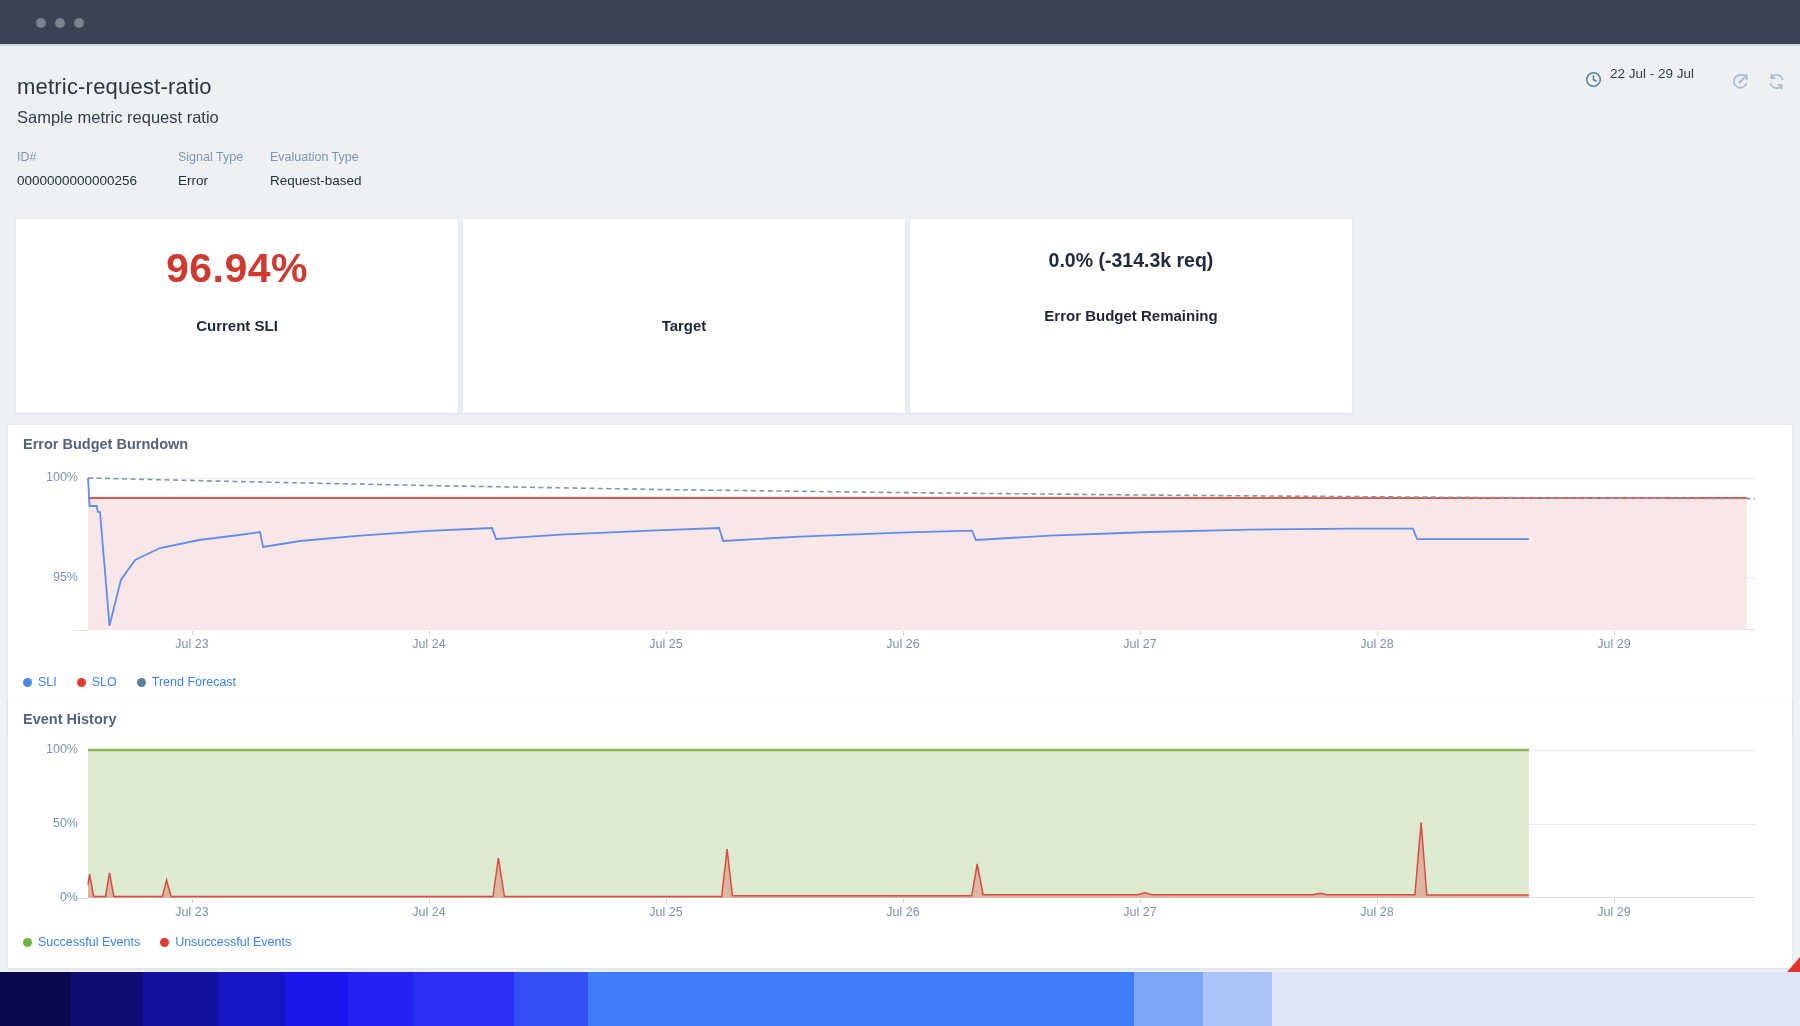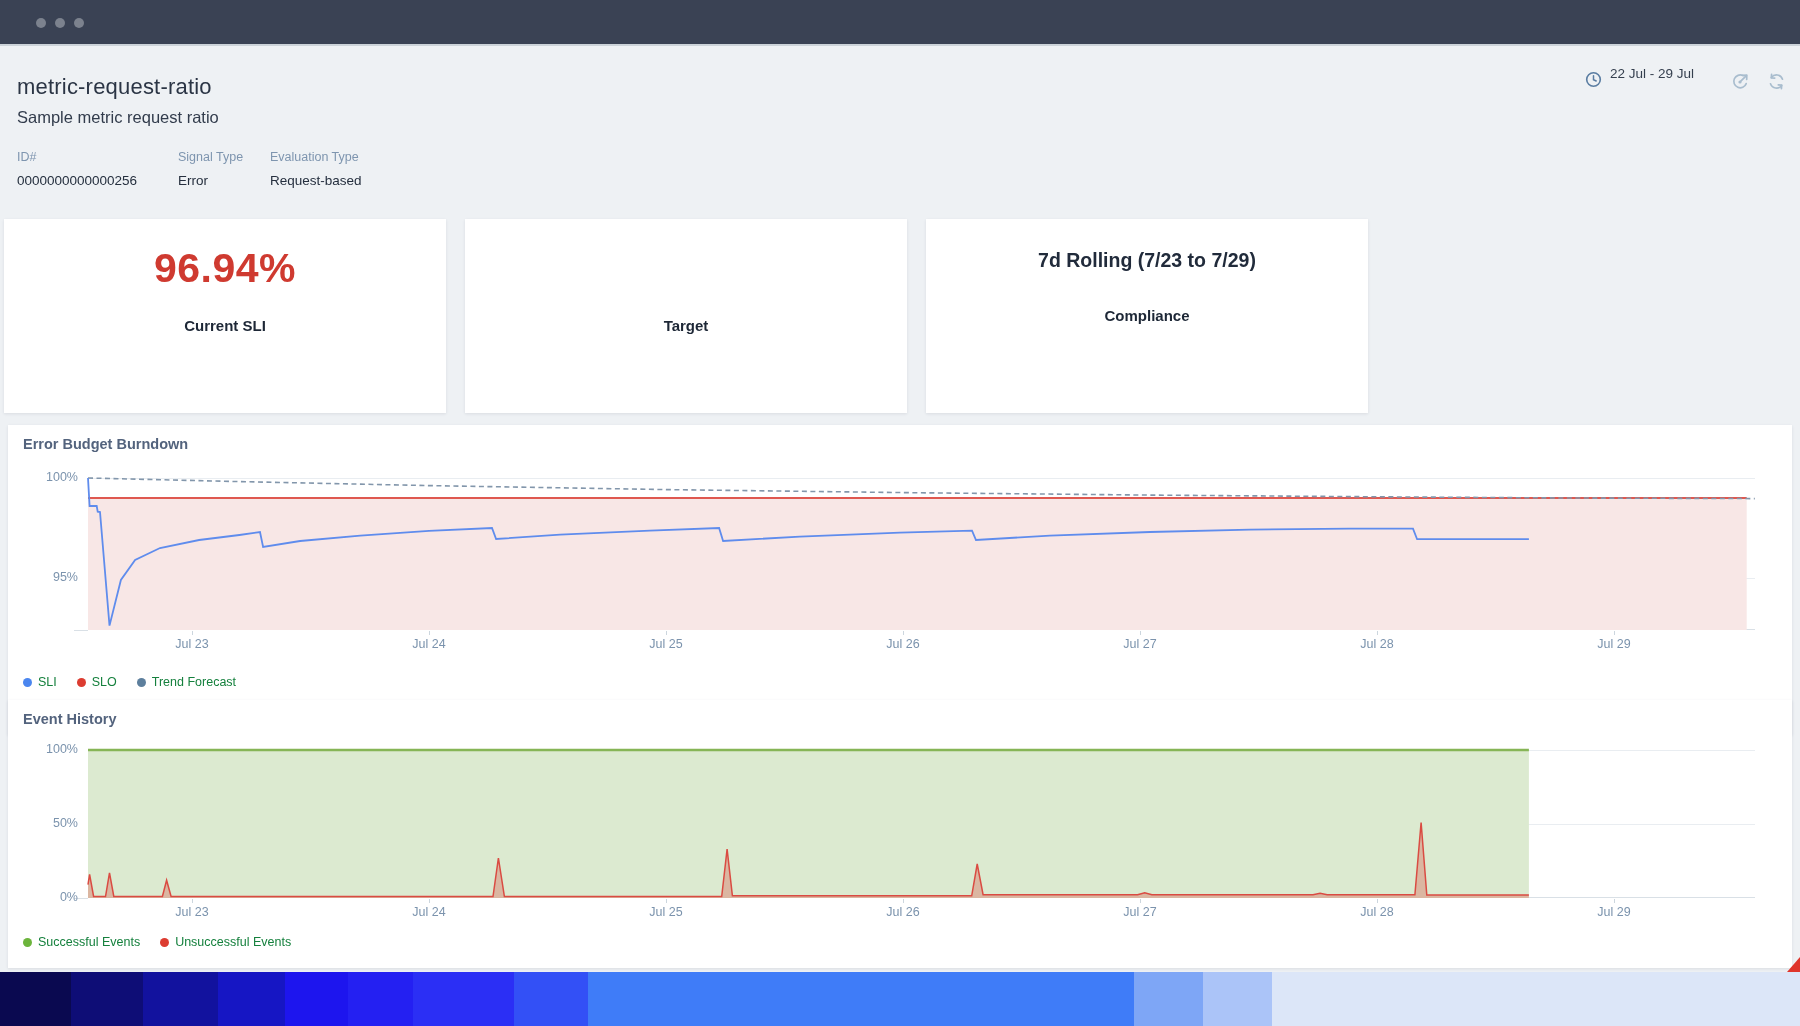--- a/index.html
+++ b/index.html
@@ -25,21 +25,21 @@
   .meta-col .mlabel { font-size:12.5px; color:#7e95af; margin-bottom:9px; }
   .meta-col .mvalue { font-size:13.5px; color:#252f3e; }
   .meta-col.c1 { width:161px; }
   .meta-col.c2 { width:92px; }
 
   .timectl { position:absolute; right:14px; top:66px; display:flex; align-items:center; }
   .timectl .range-text { font-size:13.5px; font-weight:500; color:#343f4e; margin:0 20px 16px 8px; }
   .icon-btn { display:flex; align-items:center; justify-content:center; margin-left:16px; cursor:pointer; }
 
   
-  .cards { position:absolute; left:4px; top:219px; width:1784px; display:flex; gap:19px; }
+  .cards { position:absolute; left:16px; top:219px; width:1784px; display:flex; gap:5px; }
   .card { background:#ffffff; width:442px; height:194px; position:relative;
     box-shadow:0 1px 3px rgba(40,50,70,0.10); }
   .card .cvalue { position:absolute; left:0; width:100%; text-align:center; font-weight:700; }
   .card .cvalue.large { top:26px; font-size:41px; letter-spacing:0.5px; }
   .card .cvalue.small { top:30px; font-size:19.5px; }
   .card .clabel { position:absolute; left:0; top:98px; width:100%; text-align:center;
     font-size:15px; font-weight:600; color:#1d2736; }
 
   
   .panel { position:absolute; left:8px; width:1784px; background:#fff;
@@ -51,21 +51,21 @@
   #plot1 { top:53px; width:1667px; height:152px; }
   #plot2 { top:50px; width:1667px; height:148px; }
   .axis-ext { position:absolute; height:1px; background:#d9e0e6; width:14px; }
   .gridline { position:absolute; left:0; width:100%; height:1px; background:#e9edf1; }
   .ylabel { position:absolute; left:24px; width:46px; text-align:right; font-size:12.5px; color:#7b93ad; }
   .xlabel { position:absolute; width:60px; text-align:center; font-size:12.5px; color:#7b93ad; }
   .xtick { position:absolute; width:1px; height:4px; background:#ccd6de; }
   .legend { position:absolute; left:15px; display:flex; align-items:center; }
   .legend-item { display:flex; align-items:center; margin-right:20px; cursor:pointer; }
   .legend-dot { width:9px; height:9px; border-radius:50%; margin-right:6px; }
-  .legend-label { font-size:12.5px; color:#15803d; }
+  .legend-label { font-size:12.5px; color:#3b82f6; }
   svg.chart-svg { position:absolute; left:0; top:0; overflow:visible; }
 
   
   .strip { position:absolute; left:0; top:972px; width:1800px; height:54px; display:flex; }
   .strip .block { height:54px; }
   .corner-tri { position:absolute; right:0; top:957px; width:0; height:0;
     border-bottom:15px solid #df352c; border-left:13px solid transparent; }
 </style>
 </head>
 <body>
@@ -124,22 +124,22 @@
 
 <div class="cards">
   <div class="card">
     <div class="cvalue large" style="color:#cf3a30">96.94%</div>
     <div class="clabel">Current SLI</div>
   </div>
   <div class="card">
     <div class="clabel">Target</div>
   </div>
   <div class="card">
-    <div class="cvalue small" style="color:#212b3b">7d Rolling (7/23 to 7/29)</div>
-    <div class="clabel" style="top:88px">Compliance</div>
+    <div class="cvalue small" style="color:#212b3b">0.0% (-314.3k req)</div>
+    <div class="clabel" style="top:88px">Error Budget Remaining</div>
   </div>
 </div>
 
 <div class="panel" id="panel1">
   <div class="panel-title">Error Budget Burndown</div>
   <div class="axis-ext" style="left:66px; top:205px;"></div>
   <div class="plot" id="plot1">
       <div class="gridline" style="top: 0px;"></div>
       <div class="gridline" style="top: 100px;"></div>
       <svg class="chart-svg" width="1667" height="152" viewBox="0 0 1667 152">

